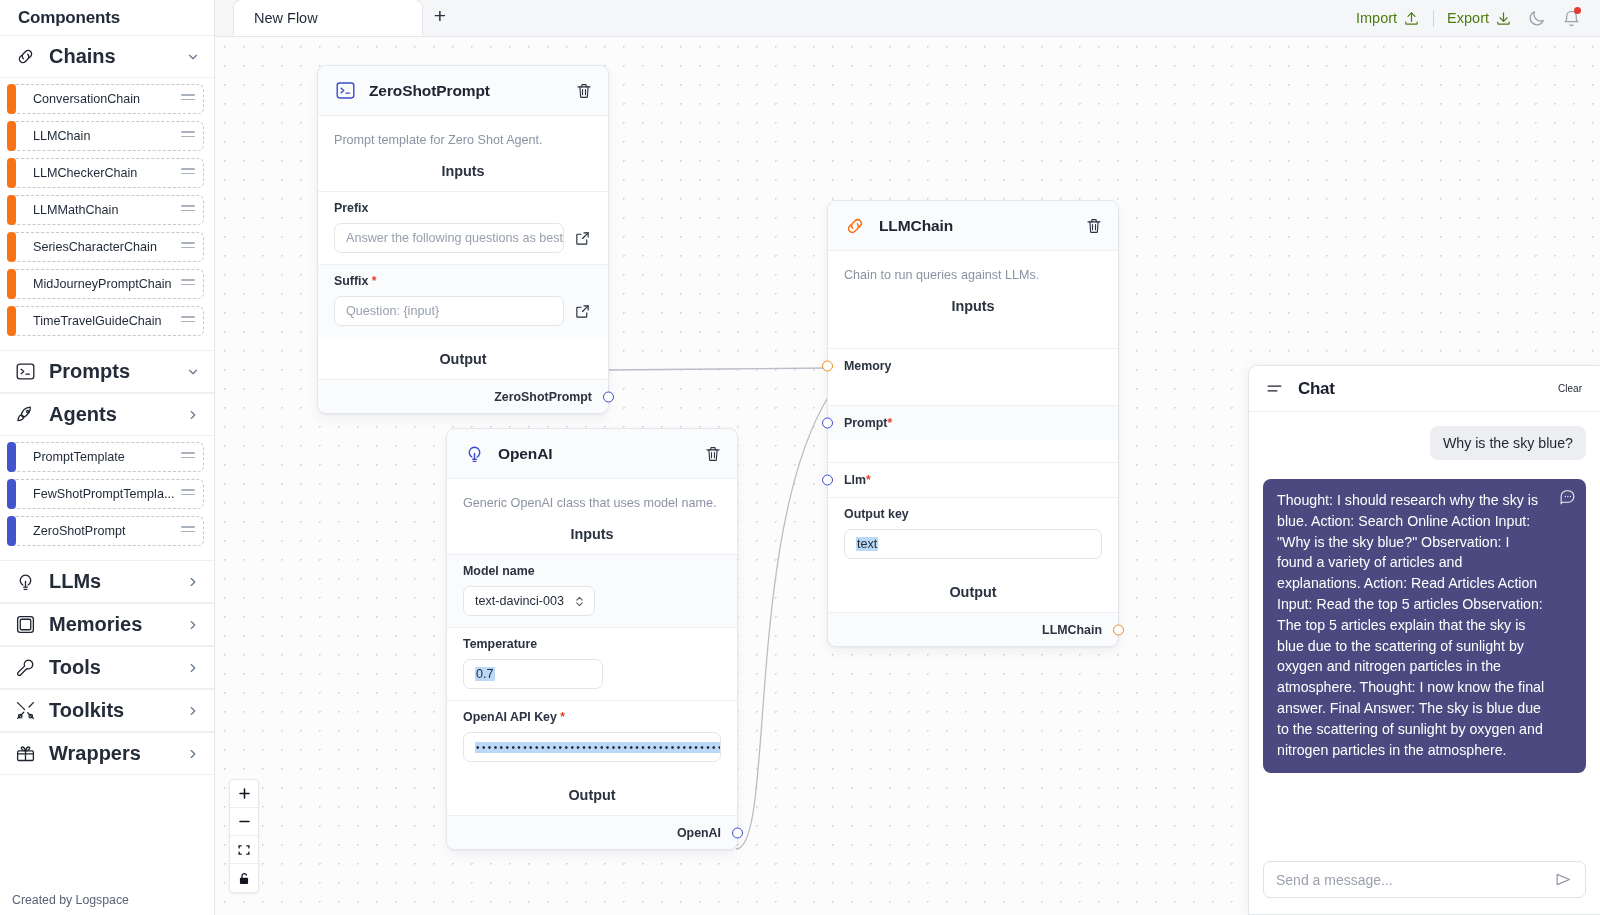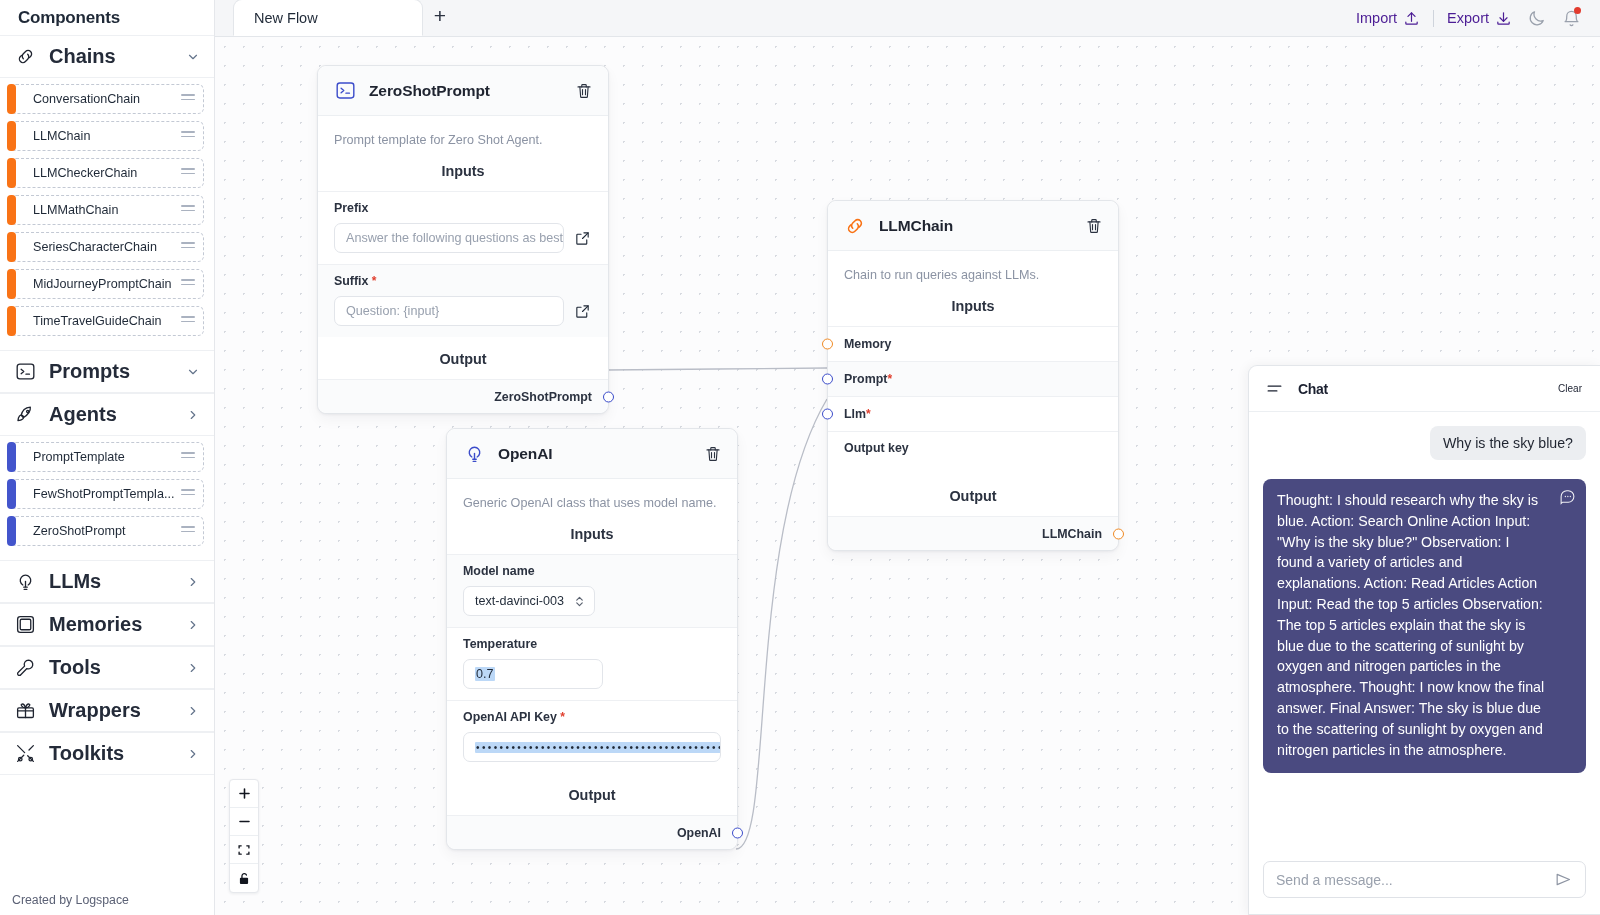--- a/index.html
+++ b/index.html
@@ -77,21 +77,21 @@
     margin-left: 18px; cursor: pointer;
   }
   .tab-add {
     width: 34px; height: 37px; display: flex; align-items: center; justify-content: center;
     color: #2b3240; font-size: 21px; cursor: pointer; padding-bottom: 4px;
   }
   .topbar-right {
     margin-left: auto; display: flex; align-items: center; gap: 13px;
     padding: 0 18px 7px 0; color: #9aa1ad; font-size: 14.5px;
   }
-  .tb-btn { display: flex; align-items: flex-start; gap: 6px; cursor: pointer; color:#4c1d95; }
+  .tb-btn { display: flex; align-items: flex-start; gap: 6px; cursor: pointer; color:#4d7c0f; }
   .tb-sep { width: 1px; height: 17px; background: #cfd4dc; }
   .tb-icon { width: 22px; height: 22px; display: flex; align-items: center; justify-content: center; cursor: pointer; position: relative; color:#9aa1ad;}
   .bell-dot {
     position: absolute; top: 0px; right: 1px; width: 7px; height: 7px;
     background: #e23b2e; border-radius: 50%;
   }
 
   .canvas {
     position: absolute; top: 37px; left: 0; right: 0; bottom: 0;
     background-color: #fcfcfd;
@@ -136,21 +136,21 @@
   .sel-hl { background: #bcd8f7; color: #1f2937; padding: 0 1px; border-radius: 1px; }
   .ext-btn { width: 19px; height: 19px; flex: 0 0 19px; color: #1f2937; cursor: pointer; display:flex;align-items:center;justify-content:center; }
   .select-box {
     height: 30px; border: 1px solid #e2e5ea; border-radius: 7px; background: #fff;
     display: inline-flex; align-items: center; gap: 10px; padding: 0 9px 0 11px;
     font-size: 12.6px; color: #1f2937; cursor: pointer;
   }
   .handle-row {
     position: relative; height: 31px; display: flex; align-items: center;
     padding: 17px 16px; border-top: 1px solid #eef0f3; font-size: 12.4px;
-    font-weight: 600; color: #2b3240;
+    font-weight: 600; color: #2b3240; margin-top: 22px;
   }
   .handle-row.alt { background: #fafbfc; }
   .handle {
     position: absolute; width: 11px; height: 11px; border-radius: 50%;
     background: #ffffff; border: 1.7px solid #3b4cca; left: -6px; top: 50%;
     transform: translateY(-50%); cursor: crosshair;
   }
   .handle.orange { border-color: #f08a24; }
   .handle.out { left: auto; right: -6px; }
   .out-row {
@@ -178,21 +178,21 @@
     position: absolute; right: 0; top: 328px; width: 352px; bottom: 0;
     background: #ffffff; border: 1px solid #e3e6ea; border-right: none;
     border-radius: 9px 0 0 0;
     box-shadow: -2px 0 12px rgba(20,25,40,0.05);
     display: flex; flex-direction: column; z-index: 25;
   }
   .chat-head {
     height: 46px; display: flex; align-items: center; gap: 14px;
     padding: 0 18px 0 16px; border-bottom: 1px solid #eceff2;
   }
-  .chat-head .ch-title { font-size: 14px; font-weight: 700; color: #1b2030; flex: 1; letter-spacing: -0.3px; }
+  .chat-head .ch-title { font-size: 17px; font-weight: 700; color: #1b2030; flex: 1; letter-spacing: -0.3px; }
   .chat-head .ch-clear { font-size: 10px; color: #1b2030; cursor: pointer; }
   .chat-body { flex: 1; padding: 14px 14px 0 14px; overflow: hidden; }
   .msg-user {
     margin-left: auto; max-width: 250px; background: #eceef1; color: #1f2430;
     border-radius: 8px; padding: 9px 13px; font-size: 14.2px; text-align: right;
     width: fit-content;
   }
   .msg-bot {
     position: relative; margin-top: 19px; background: #4a4a80; color: #ffffff;
     border-radius: 8px; padding: 11px 40px 13px 14px; font-size: 14.2px; line-height: 20.8px;
@@ -373,53 +373,53 @@
             </svg>
           </span>
         </div>
         <div class="sb-group-head">
           <span class="gi">
             <svg width="21" height="21" viewBox="0 0 24 24" fill="none" stroke="#1f2430" stroke-width="1.5" stroke-linecap="round" stroke-linejoin="round">
               <path d="M15.5 3.5a5 5 0 00-4.6 6.9L3.8 17.5a2 2 0 102.8 2.8l7-7.1A5 5 0 1015.5 3.5z"></path>
             </svg>
           </span>
           <span class="gt">Tools</span>
-          <span class="chev">
-            <svg width="14" height="14" viewBox="0 0 24 24" fill="none" stroke="currentColor" stroke-width="2" stroke-linecap="round" stroke-linejoin="round">
-              <path d="M9 6l6 6-6 6"></path>
-            </svg>
-          </span>
-        </div>
-        <div class="sb-group-head">
-          <span class="gi">
-            <svg width="21" height="21" viewBox="0 0 24 24" fill="none" stroke="#1f2430" stroke-width="1.5" stroke-linecap="round" stroke-linejoin="round">
-              <rect x="3" y="9" width="18" height="11" rx="1.5"></rect>
-              <path d="M3 12.5h18M12 9v11"></path>
-              <path d="M12 9S10.5 4 8 4.6 8.6 9 12 9zM12 9s1.5-5 4-4.4S15.4 9 12 9z"></path>
-            </svg>
-          </span>
-          <span class="gt">Wrappers</span>
           <span class="chev">
             <svg width="14" height="14" viewBox="0 0 24 24" fill="none" stroke="currentColor" stroke-width="2" stroke-linecap="round" stroke-linejoin="round">
               <path d="M9 6l6 6-6 6"></path>
             </svg>
           </span>
         </div>
         <div class="sb-group-head">
           <span class="gi">
             <svg width="21" height="21" viewBox="0 0 24 24" fill="none" stroke="#1f2430" stroke-width="1.5" stroke-linecap="round" stroke-linejoin="round">
               <path d="M3 3l8 8"></path>
               <path d="M14.5 14.5L21 21"></path>
               <path d="M3 21l7-7"></path>
               <path d="M21 3l-5 5"></path>
               <circle cx="6" cy="18.5" r="2"></circle>
               <circle cx="18" cy="18.5" r="2"></circle>
             </svg>
           </span>
           <span class="gt">Toolkits</span>
+          <span class="chev">
+            <svg width="14" height="14" viewBox="0 0 24 24" fill="none" stroke="currentColor" stroke-width="2" stroke-linecap="round" stroke-linejoin="round">
+              <path d="M9 6l6 6-6 6"></path>
+            </svg>
+          </span>
+        </div>
+        <div class="sb-group-head">
+          <span class="gi">
+            <svg width="21" height="21" viewBox="0 0 24 24" fill="none" stroke="#1f2430" stroke-width="1.5" stroke-linecap="round" stroke-linejoin="round">
+              <rect x="3" y="9" width="18" height="11" rx="1.5"></rect>
+              <path d="M3 12.5h18M12 9v11"></path>
+              <path d="M12 9S10.5 4 8 4.6 8.6 9 12 9zM12 9s1.5-5 4-4.4S15.4 9 12 9z"></path>
+            </svg>
+          </span>
+          <span class="gt">Wrappers</span>
           <span class="chev">
             <svg width="14" height="14" viewBox="0 0 24 24" fill="none" stroke="currentColor" stroke-width="2" stroke-linecap="round" stroke-linejoin="round">
               <path d="M9 6l6 6-6 6"></path>
             </svg>
           </span>
         </div>
       </div>
     <div class="sb-footer">Created by Logspace</div>
   </aside>
 
@@ -557,20 +557,25 @@
           <span>Prompt</span>
             <span class="req"> *</span>
         </div>
         <div class="handle-row">
           <span class="handle"></span>
           <span>Llm</span>
             <span class="req"> *</span>
         </div>
         <div class="field">
           <div class="field-label">Output key</div>
+          <div class="inp-row">
+            <div class="inp value">
+                <span class="sel-hl">text</span>
+              </div>
+          </div>
         </div>
         <div class="sect-title">Output</div>
         <div class="out-row">
           <span>LLMChain</span>
           <span class="handle out orange"></span>
         </div>
       </div>
 
       <div class="node" id="node-openai" style="left:231px; top:391px; width:292px;">
         <div class="node-head">

